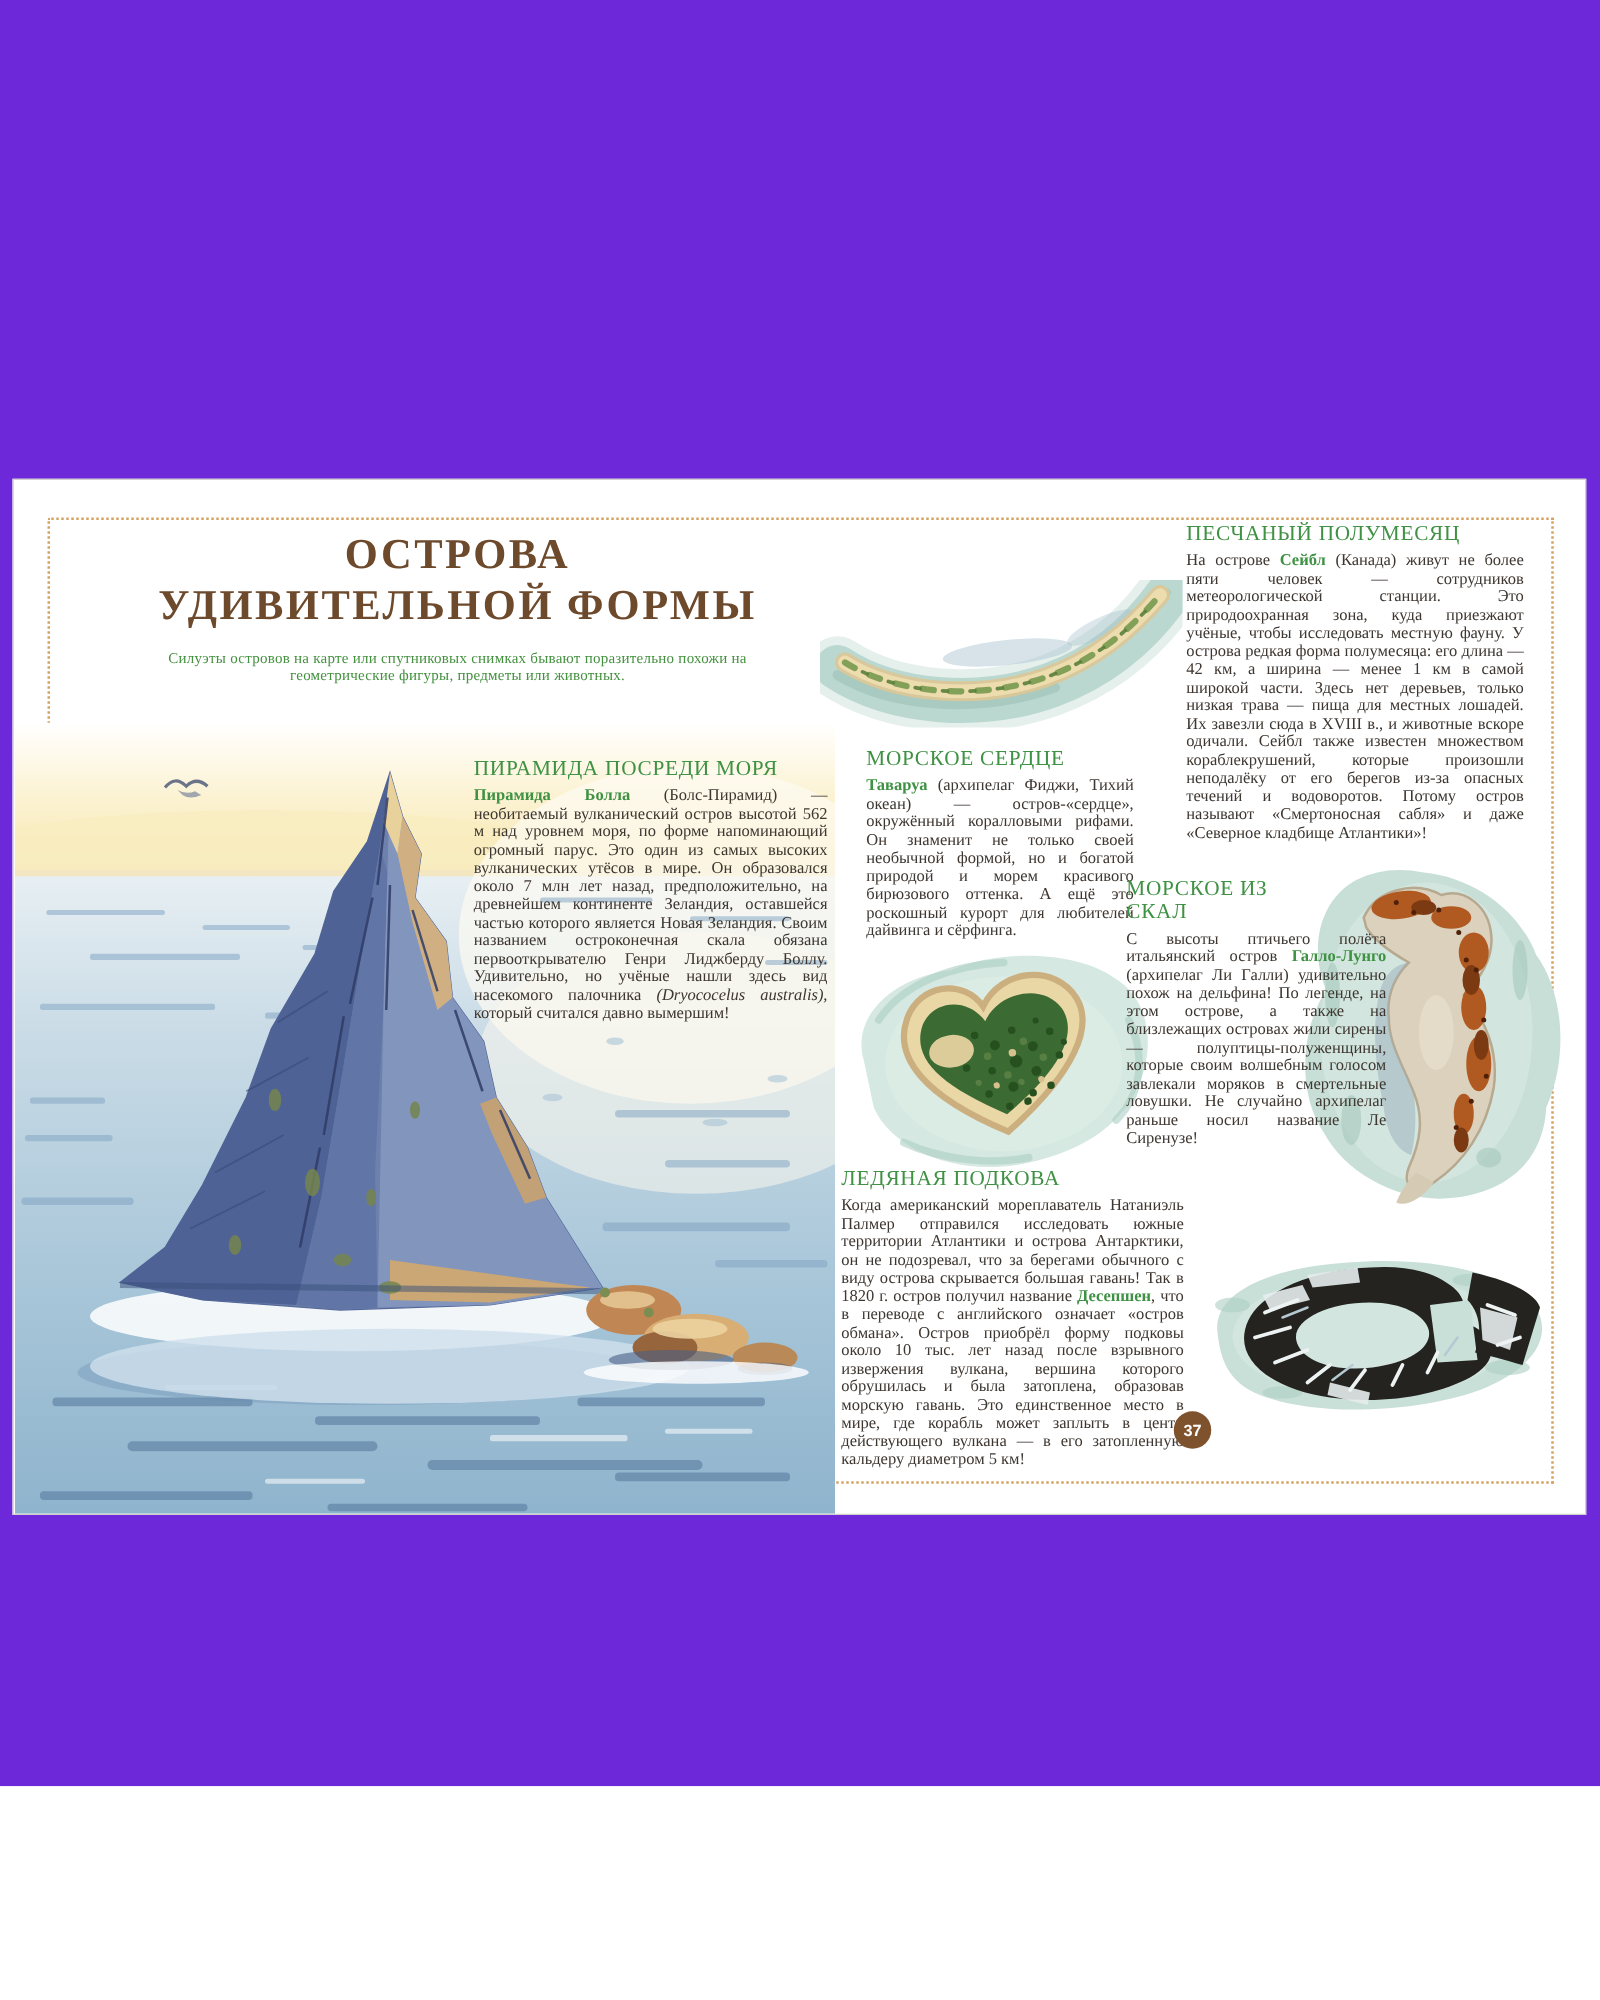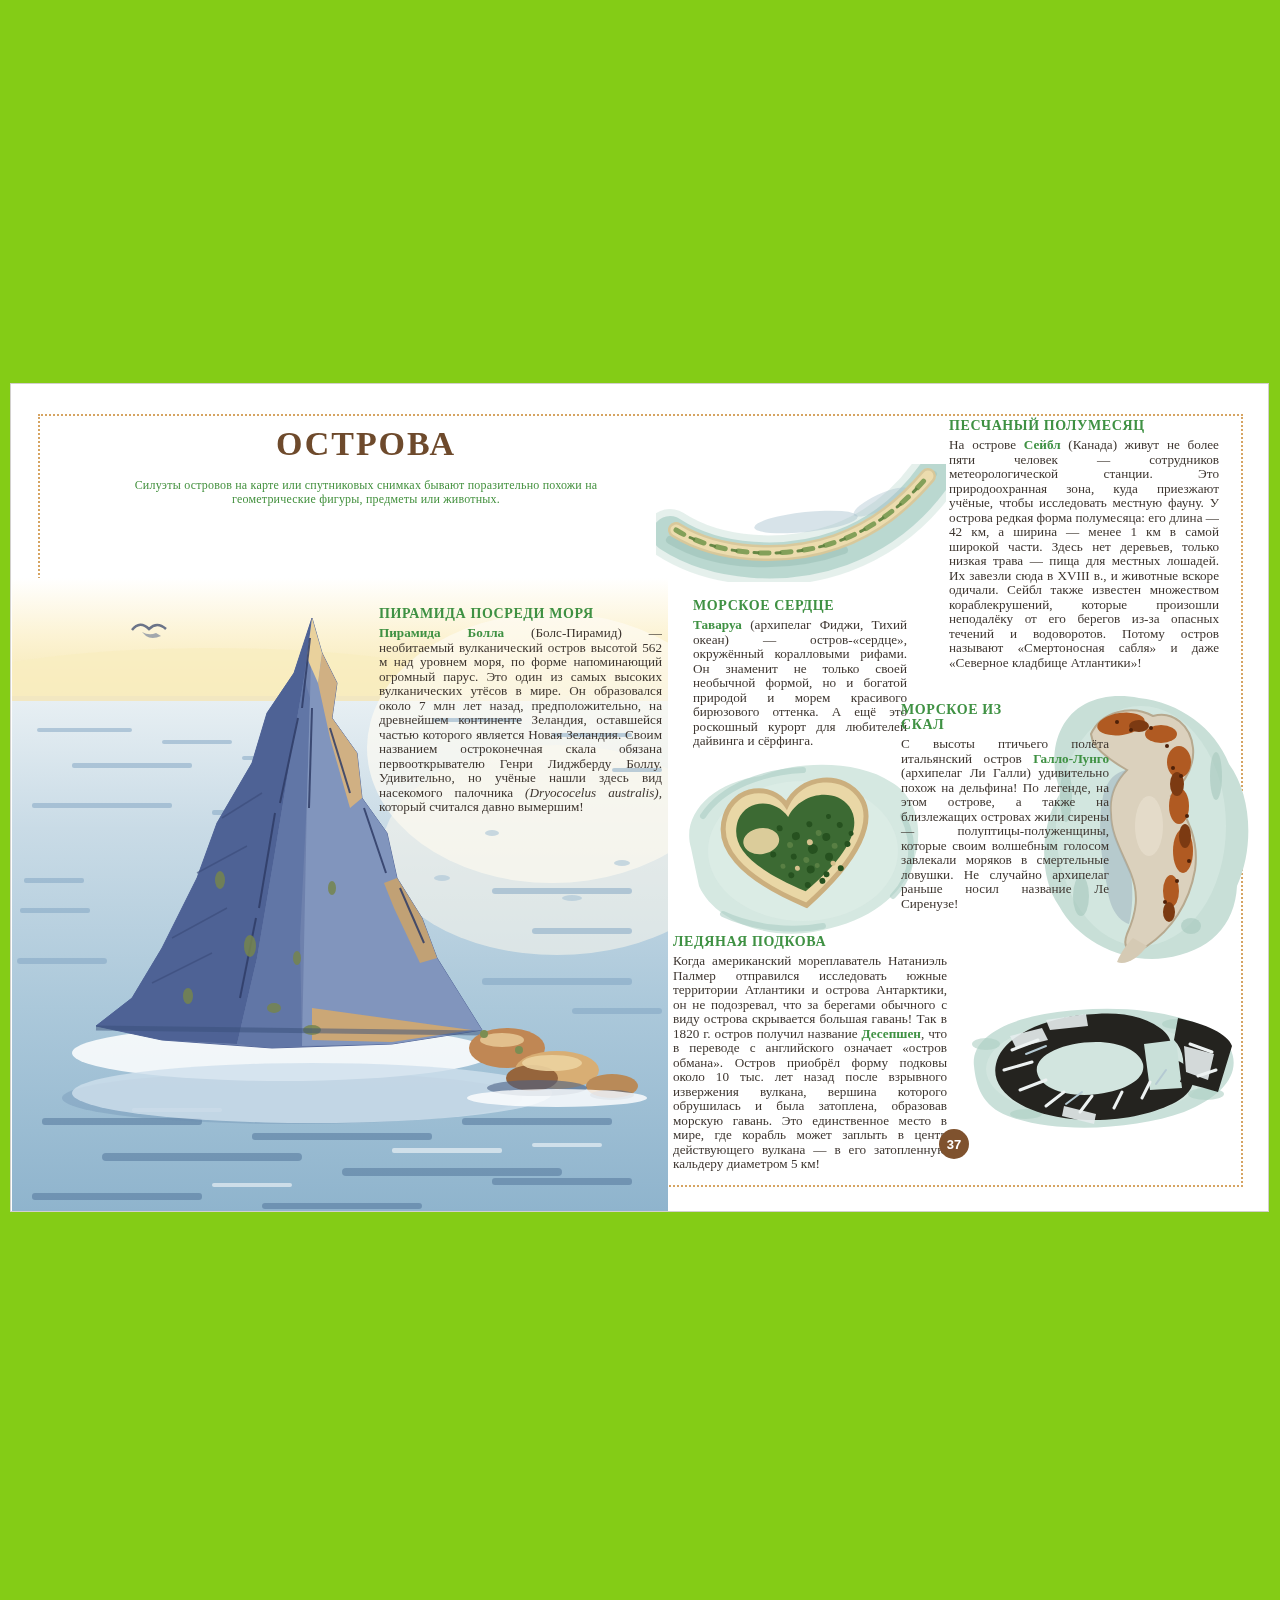--- a/index.html
+++ b/index.html
@@ -1,32 +1,32 @@
 <!DOCTYPE html>
 <html><head>
 <meta charset="utf-8">
 <style>
   html,body{margin:0;padding:0;background:#ffffff;}
-  .canvas{position:relative;width:1280px;height:1600px;background:#84cc16;overflow:hidden;
+  .canvas{position:relative;width:1280px;height:1429px;background:#6d28d9;overflow:hidden;
           font-family:"Liberation Serif","DejaVu Serif",serif;}
   .page{position:absolute;left:10px;top:383px;width:1257px;height:827px;background:#fff;
         border:1px solid #d2d0cc;}
   .dashed-frame{position:absolute;left:27px;top:30px;width:1201px;height:769px;
         border:2px dotted #d6a462;z-index:1;}
   .illus{position:absolute;z-index:2;}
   #illus-pyramid{left:1px;top:194px;}
   #illus-crescent{left:645px;top:80px;}
   #illus-heart{left:652px;top:372px;}
   #illus-dolphin{left:1010px;top:292px;}
   #illus-horseshoe{left:935px;top:600px;}
   .page-header{position:absolute;left:85px;top:40px;width:540px;text-align:center;z-index:3;}
   .title{margin:0;font-size:34px;line-height:1.2;font-weight:bold;color:#6e4a2c;letter-spacing:2px;}
   .subtitle{margin:13px 0 0;font-size:12px;line-height:1.2;color:#44913f;letter-spacing:.2px;}
   .section{position:absolute;z-index:3;}
-  .sec-h{margin:0 0 5px;font-size:14px;line-height:1.08;font-weight:bold;color:#3f9143;letter-spacing:.6px;}
+  .sec-h{margin:0 0 5px;font-size:17px;line-height:1.08;font-weight:normal;color:#3f9143;letter-spacing:.6px;}
   .sec-b{margin:0;font-size:13.2px;line-height:14.5px;color:#3e3630;text-align:justify;font-family:Liberation Serif, serif;}
   .gname{color:#3f9143;font-weight:bold;}
   .lat{font-style:italic;}
   #sec-pyramid{left:368px;top:222px;width:283px;}
   #sec-sable{left:938px;top:34px;width:270px;}
   #sec-tavarua{left:682px;top:214px;width:214px;}
   #sec-dolphin{left:890px;top:318px;width:208px;}
   #sec-dolphin .sec-h{max-width:120px;}
   #sec-deception{left:662px;top:550px;width:274px;}
   .badge{position:absolute;left:928px;top:745px;width:30px;height:30px;border-radius:50%;
@@ -317,21 +317,21 @@
           <path d="M252,92 L270,86"></path>
       </g>
       <g stroke="#b4c9d2" stroke-width="2" stroke-linecap="round">
         <path d="M80,70 L100,62"></path>
           <path d="M120,120 L136,108"></path>
           <path d="M210,100 L220,86"></path>
       </g>
     </svg>
 
     <header class="page-header">
-      <h1 class="title"><span>ОСТРОВА</span><br></h1>
+      <h1 class="title"><span>ОСТРОВА</span><br><span>УДИВИТЕЛЬНОЙ ФОРМЫ</span></h1>
       <p class="subtitle">Силуэты островов на карте или спутниковых снимках бывают поразительно похожи на геометрические фигуры, предметы или животных.</p>
     </header>
 
     <div class="section" id="sec-pyramid">
       <h2 class="sec-h">ПИРАМИДА ПОСРЕДИ МОРЯ</h2>
       <p class="sec-b"><span class="gname">Пирамида Болла</span><span> (Болс-Пирамид) — необитаемый вулканический остров высотой 562 м над уровнем моря, по форме напоминающий огромный парус. Это один из самых высоких вулканических утёсов в мире. Он образовался около 7 млн лет назад, предположительно, на древнейшем континенте Зеландия, оставшейся частью которого является Новая Зеландия. Своим названием остроконечная скала обязана первооткрывателю Генри Лиджберду Боллу. Удивительно, но учёные нашли здесь вид насекомого палочника </span><span class="lat">(Dryococelus australis),</span><span> который считался давно вымершим!</span></p>
     </div>
 
     <div class="section" id="sec-sable">
       <h2 class="sec-h">ПЕСЧАНЫЙ ПОЛУМЕСЯЦ</h2>

